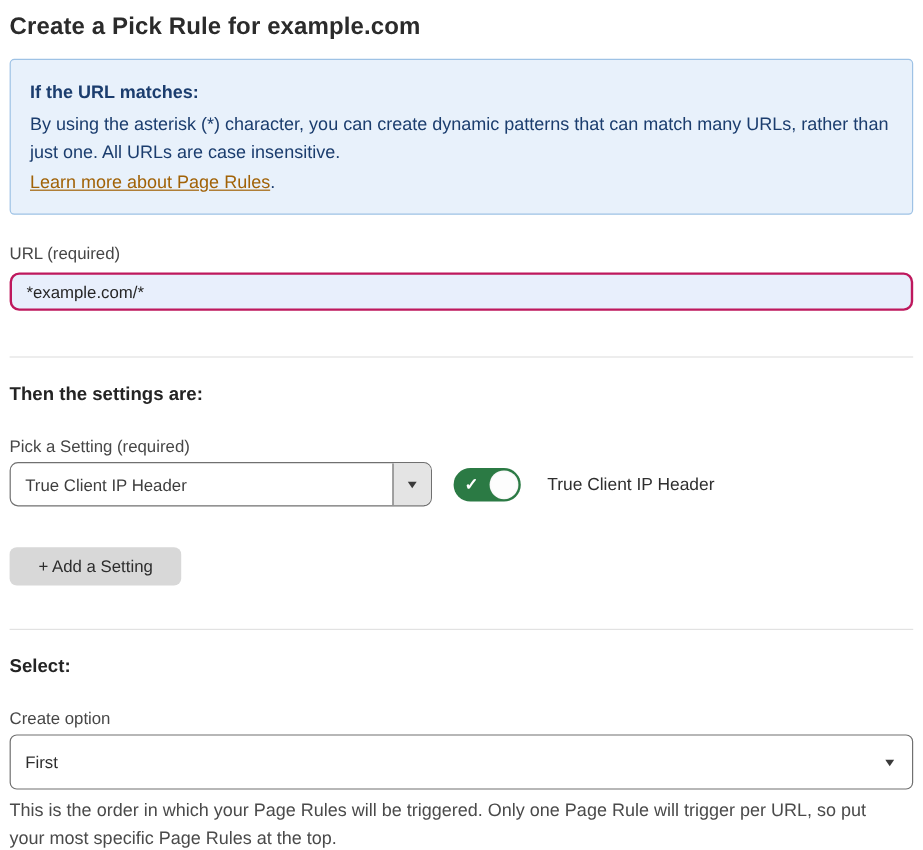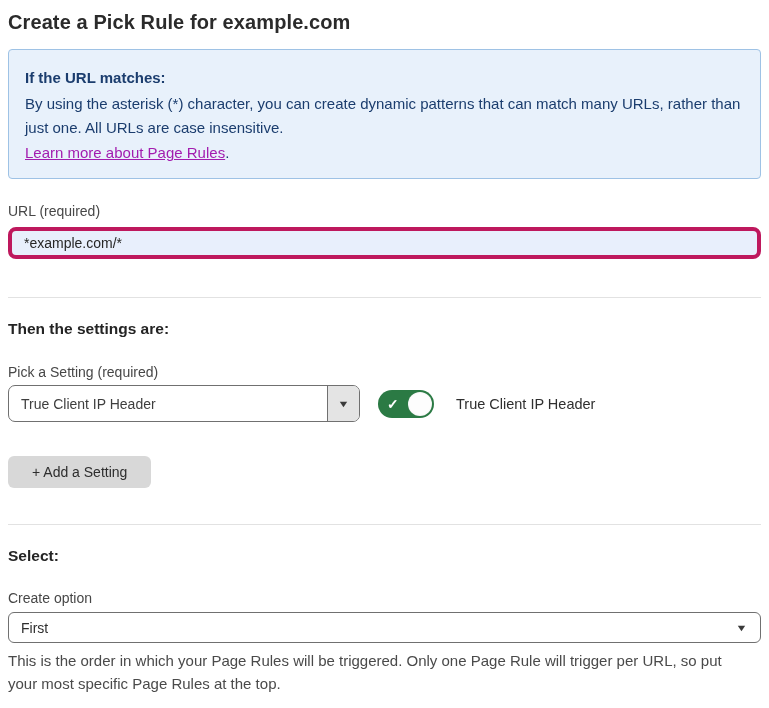--- a/index.html
+++ b/index.html
@@ -30,35 +30,35 @@
     line-height: 24px;
   }
   .info-heading {
     font-weight: bold;
     font-size: 15px;
     margin-bottom: 2px;
   }
   .info-body { max-width: 720px; }
   .info-link-row { margin-top: 1px; }
   .info-link {
-    color: #a21caf;
+    color: #a16207;
     text-decoration: underline;
     cursor: pointer;
   }
   .field-label {
     font-size: 14px;
     color: #474747;
     margin-top: 24px;
     margin-bottom: 8px;
   }
   .url-input {
     width: 100%;
     height: 32px;
     background: #e8effc;
-    border: 4px solid #be185d;
+    border: 2px solid #be185d;
     border-radius: 8px;
     padding: 0 12px;
     font-family: "Liberation Sans", sans-serif;
     font-size: 14px;
     color: #262626;
     outline: none;
   }
   .divider {
     border: none;
     border-top: 1px solid #e2e2e2;
@@ -155,21 +155,21 @@
     line-height: 1.15;
   }
   .btn-gray {
     background: #d8d8d8;
     color: #2d2d2d;
   }
   .btn-add { margin-top: 34px; }
   .full-select {
     margin-top: 6px;
     width: 100%;
-    height: 31px;
+    height: 46px;
     background: #ffffff;
     border: 1px solid #707070;
     border-radius: 6px;
     display: flex;
     align-items: center;
     padding: 0 14px 0 12px;
     font-size: 14px;
     color: #2e2e2e;
     cursor: pointer;
     position: relative;

